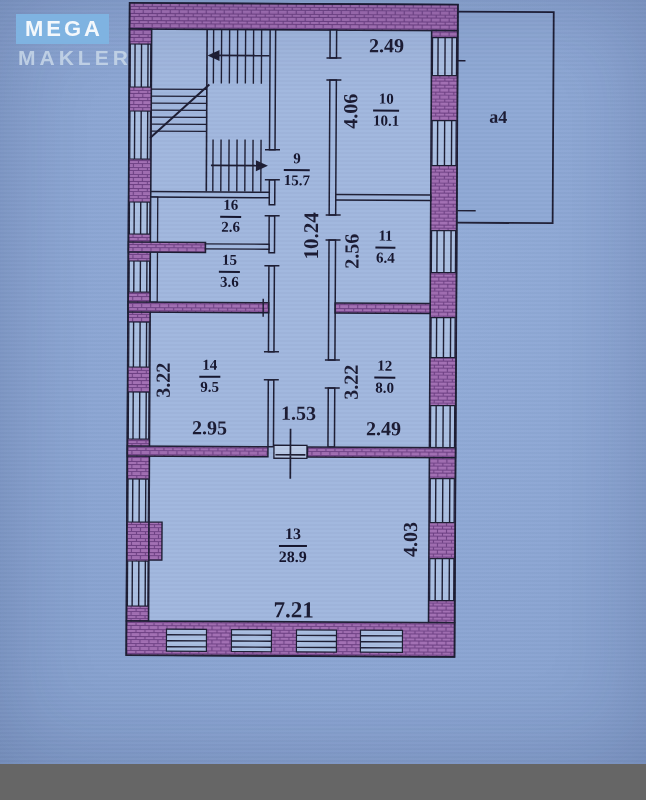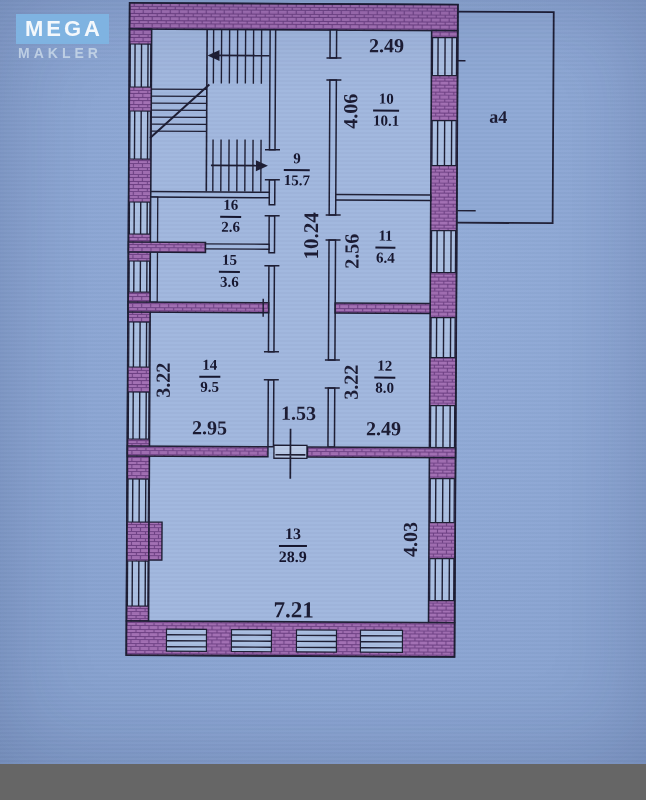--- a/index.html
+++ b/index.html
@@ -13,21 +13,21 @@
     background:repeating-linear-gradient(0deg, rgba(255,255,255,.015) 0 2px, rgba(0,0,20,.02) 2px 4px);
     box-shadow:inset 0 0 90px rgba(20,30,70,.18);
   }
   .logo{position:absolute;left:16px;top:14px;font-family:"Liberation Sans",sans-serif;z-index:5;}
   .logo-mega{
     display:inline-block;background:#7fb3e1;color:#f4f8fc;
     font-weight:bold;font-size:22px;letter-spacing:3px;line-height:1;
     padding:4px 6px 4px 9px;
   }
   .logo-makler{
-    color:#c6d6e8;font-weight:600;font-size:14px;letter-spacing:4px;
+    color:#c6d6e8;font-weight:600;font-size:21px;letter-spacing:4px;
     margin-top:2px;padding-left:2px;opacity:.88;line-height:1.1;
   }
   .plan{position:absolute;inset:0;transform:rotate(.3deg);transform-origin:50% 45%;}
   .plan svg{position:absolute;left:0;top:0;}
   .lbl{
     position:absolute;color:#1b1b33;font-weight:bold;white-space:nowrap;
     transform:translate(-50%,-50%);line-height:1;z-index:3;
   }
   .lbl.rot{transform:translate(-50%,-50%) rotate(-90deg);}
   .fs18{font-size:18px}.fs20{font-size:20px}.fs21{font-size:21px}.fs22{font-size:23px}

